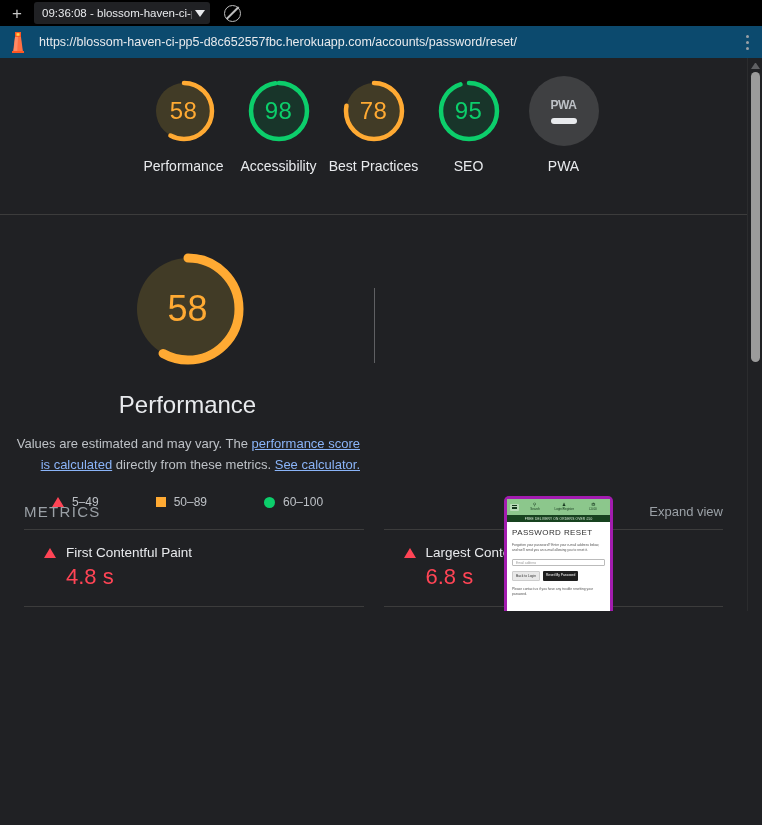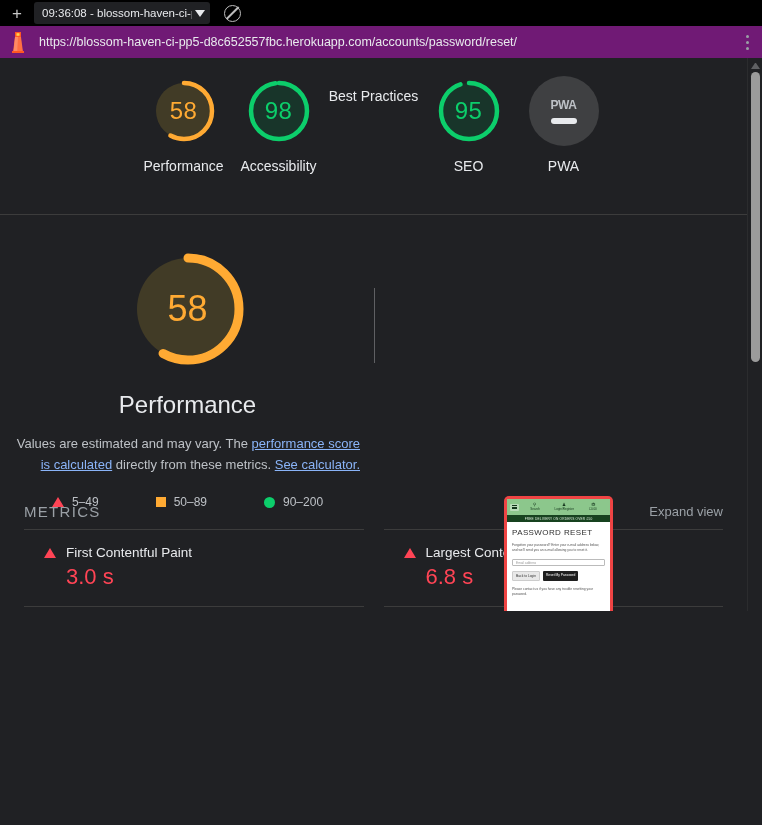--- a/index.html
+++ b/index.html
@@ -42,21 +42,21 @@
     border: 1.6px solid #bdbdbd; position: relative; flex: none;
     cursor: pointer;
   }
   #blocked-icon::after {
     content: ""; position: absolute; left: -1px; top: 6.3px;
     width: 17px; height: 1.6px; background: #bdbdbd;
     transform: rotate(-45deg);
   }
 
   #url-bar {
-    height: 32px; background: #701a75; display: flex; align-items: center;
+    height: 32px; background: #0c4a6e; display: flex; align-items: center;
     padding: 0 6px 0 8px;
   }
   #lighthouse-icon { width: 20px; height: 24px; flex: none; margin-right: 11px; }
   #url-text {
     color: #e8eaed; font-size: 12.5px; flex: 1;
     white-space: nowrap; overflow: hidden;
   }
   #menu-dots {
     width: 18px; display: flex; flex-direction: column; align-items: center;
     gap: 3px; cursor: pointer;
@@ -152,21 +152,21 @@
   .cir-pass { width: 11px; height: 11px; border-radius: 50%; background: #0cce6b; }
 
   #vert-divider {
     position: absolute; left: 374px; top: 73px;
     width: 1px; height: 75px; background: #5f6063;
   }
 
   
   #thumb-wrap {
     position: absolute; left: 504px; top: 281px;
-    width: 109px; height: 203px; background: #ef4444;
+    width: 109px; height: 203px; background: #a21caf;
     border-radius: 5px; padding: 3px; overflow: hidden;
   }
   #thumb-screen { width: 103px; height: 197px; background: #fff; overflow: hidden;
     display: flex; flex-direction: column; }
   #thumb-nav {
     height: 16px; background: #8cc78c; display: flex; align-items: center;
     padding: 0 3px; gap: 2px; flex: none;
   }
   .tnav-cell {
     flex: 1; display: flex; flex-direction: column; align-items: center;
@@ -288,20 +288,27 @@
           <svg width="70" height="70" viewBox="0 0 70 70">
             <circle cx="35" cy="35" r="28" fill="#18352a"></circle>
             <circle cx="35" cy="35" r="28" fill="none" stroke="#0cce6b" stroke-width="4.5" stroke-dasharray="172 176" stroke-linecap="round"></circle>
           </svg>
           <div class="gauge-num" style="color:#0cce6b">98</div>
         </div>
         <div class="score-label">Accessibility</div>
       </div>
 
       <div class="score-item">
+        <div class="gauge-wrap">
+          <svg width="70" height="70" viewBox="0 0 70 70">
+            <circle cx="35" cy="35" r="28" fill="#413b26"></circle>
+            <circle cx="35" cy="35" r="28" fill="none" stroke="#ffaa33" stroke-width="4.5" stroke-dasharray="137 176" stroke-linecap="round"></circle>
+          </svg>
+          <div class="gauge-num" style="color:#ffaa33">78</div>
+        </div>
         <div class="score-label">Best Practices</div>
       </div>
 
       <div class="score-item">
         <div class="gauge-wrap">
           <svg width="70" height="70" viewBox="0 0 70 70">
             <circle cx="35" cy="35" r="28" fill="#18352a"></circle>
             <circle cx="35" cy="35" r="28" fill="none" stroke="#0cce6b" stroke-width="4.5" stroke-dasharray="167 176" stroke-linecap="round"></circle>
           </svg>
           <div class="gauge-num" style="color:#0cce6b">95</div>
@@ -340,21 +347,21 @@
           <div class="legend-group">
             <span class="tri-fail"></span>
             <span>5–49</span>
           </div>
           <div class="legend-group">
             <span class="sq-avg"></span>
             <span>50–89</span>
           </div>
           <div class="legend-group">
             <span class="cir-pass"></span>
-            <span>90–200</span>
+            <span>60–100</span>
           </div>
         </div>
       </div>
 
       <div id="vert-divider"></div>
 
       <div id="thumb-wrap">
         <div id="thumb-screen">
 
           <div id="thumb-nav">
@@ -417,21 +424,21 @@
         <div id="expand-view">Expand view</div>
       </div>
 
       <div id="metrics-grid">
 
         <div class="metric-cell">
           <div class="metric-row">
             <span class="tri-fail"></span>
             <span class="metric-name">First Contentful Paint</span>
           </div>
-          <div class="metric-value v-red">3.0 s</div>
+          <div class="metric-value v-red">4.8 s</div>
         </div>
 
         <div class="metric-cell">
           <div class="metric-row">
             <span class="tri-fail"></span>
             <span class="metric-name">Largest Contentful Paint</span>
           </div>
           <div class="metric-value v-red">6.8 s</div>
         </div>
 

